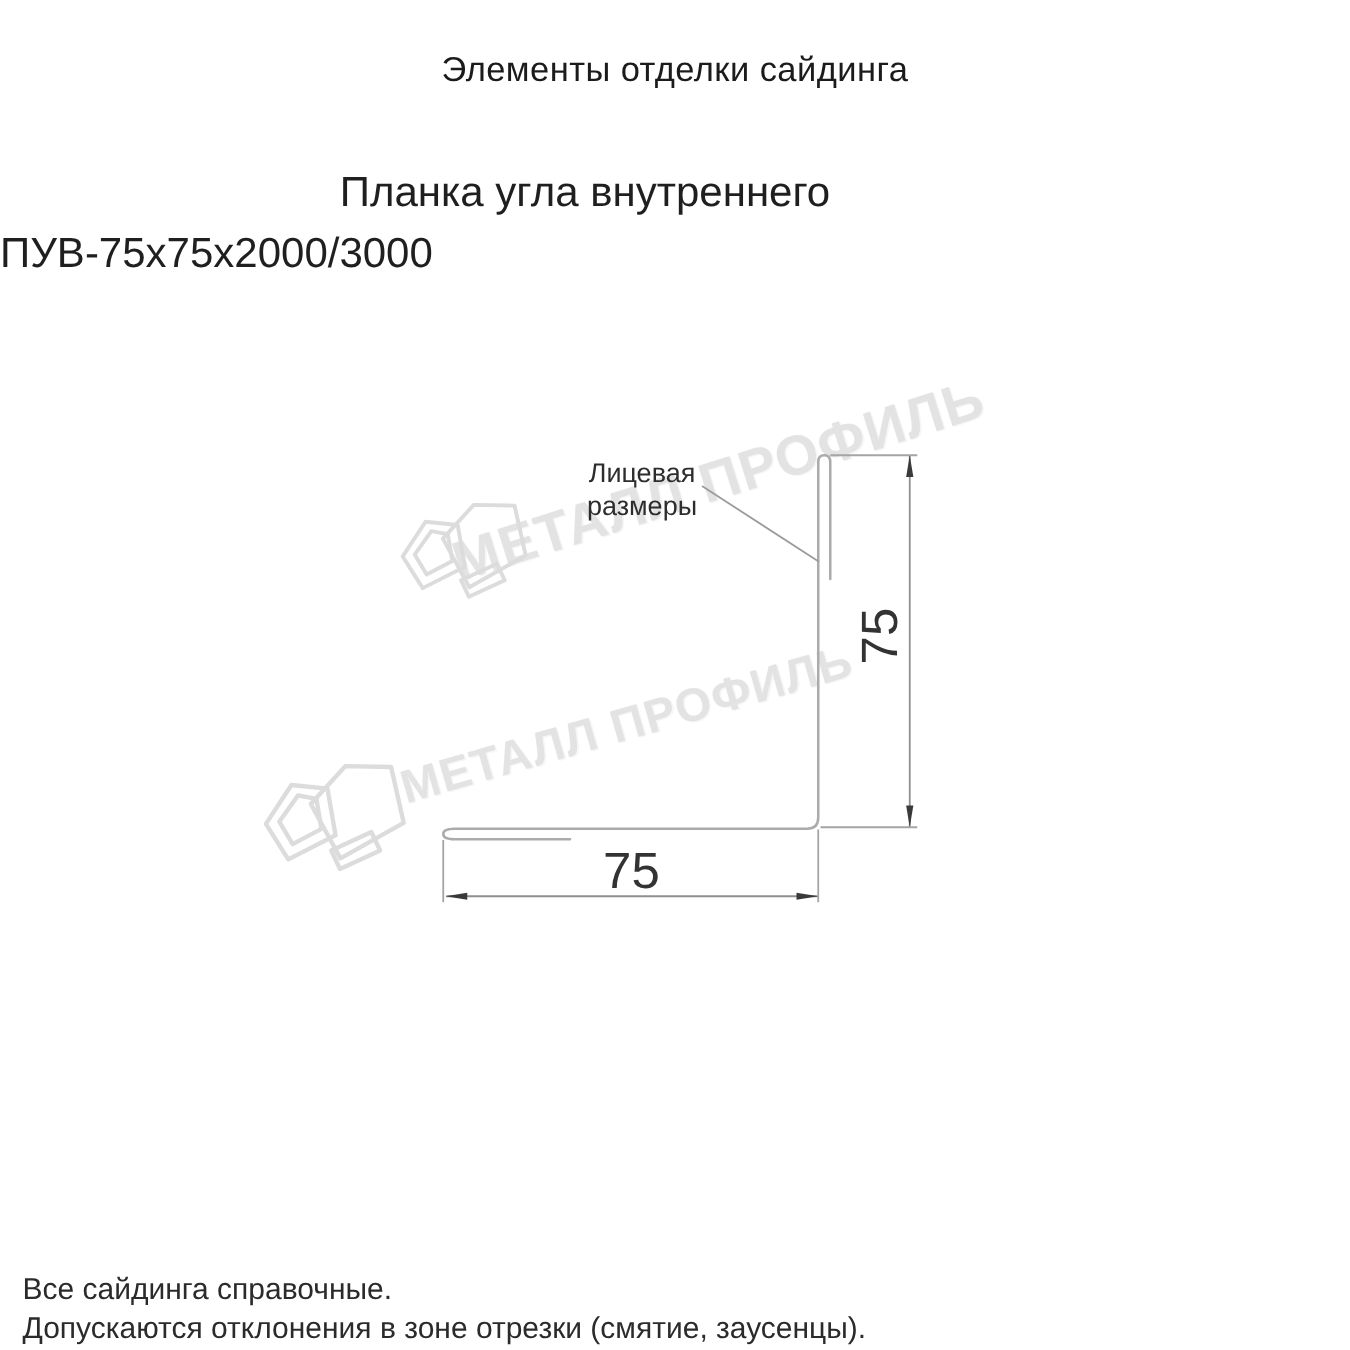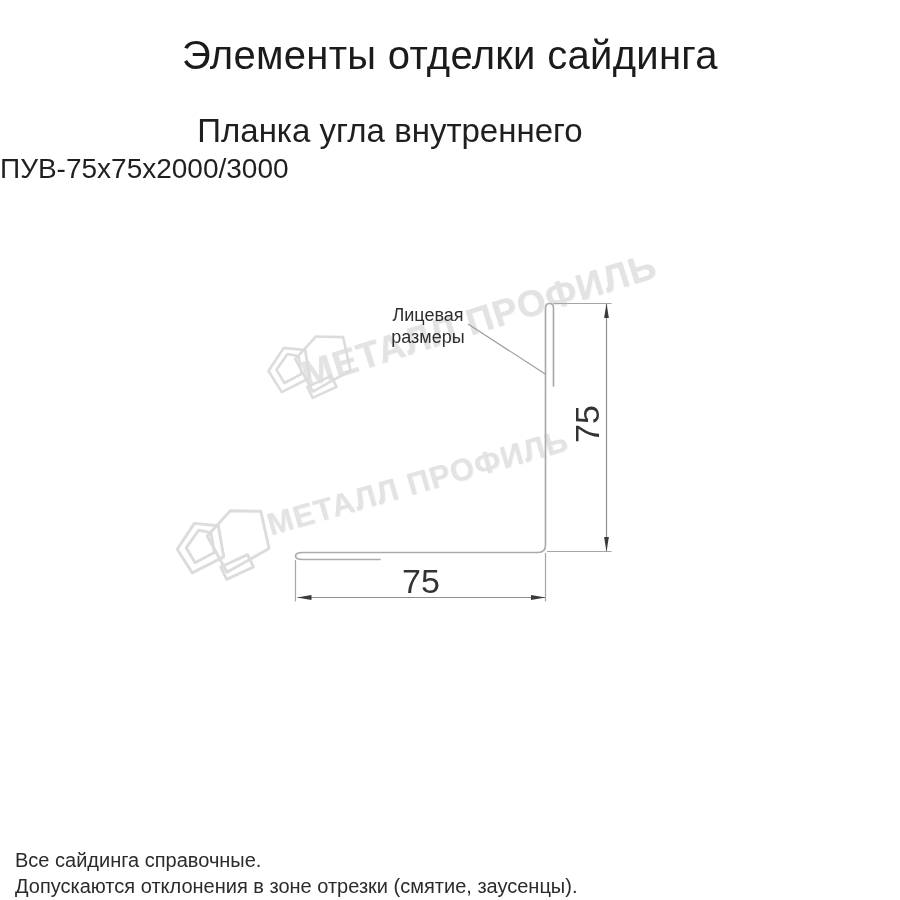--- a/index.html
+++ b/index.html
@@ -3,25 +3,25 @@
 <meta charset="utf-8">
 <style>
   html,body{margin:0;padding:0;background:#fff;}
   .page{
     position:relative;width:900px;height:900px;background:#ffffff;overflow:hidden;
     font-family:"Liberation Sans", sans-serif;color:#1e1e1e;
   }
   .abs{position:absolute;}
   .page-title{
     top:33px;left:0;width:900px;text-align:center;
-    font-size:40px;letter-spacing:.3px;color:#1b1b1b;white-space:nowrap;
+    font-size:23px;letter-spacing:.3px;color:#1b1b1b;white-space:nowrap;
   }
   .product-name{
     top:112px;left:0;width:780px;text-align:center;
-    font-size:33px;color:#1f1f1f;white-space:nowrap;
+    font-size:28px;color:#1f1f1f;white-space:nowrap;
   }
   .product-model{
     top:153px;left:0;width:900px;text-align:left;
     font-size:28px;color:#1f1f1f;white-space:nowrap;
   }
   .watermark{
     font-weight:700;font-size:37px;letter-spacing:1px;color:#e3e3e3;
     white-space:nowrap;transform-origin:0 50%;
     text-shadow:0 0 1px #f2f2f2, 1px 1px 0 #f7f7f7;
     user-select:none;

